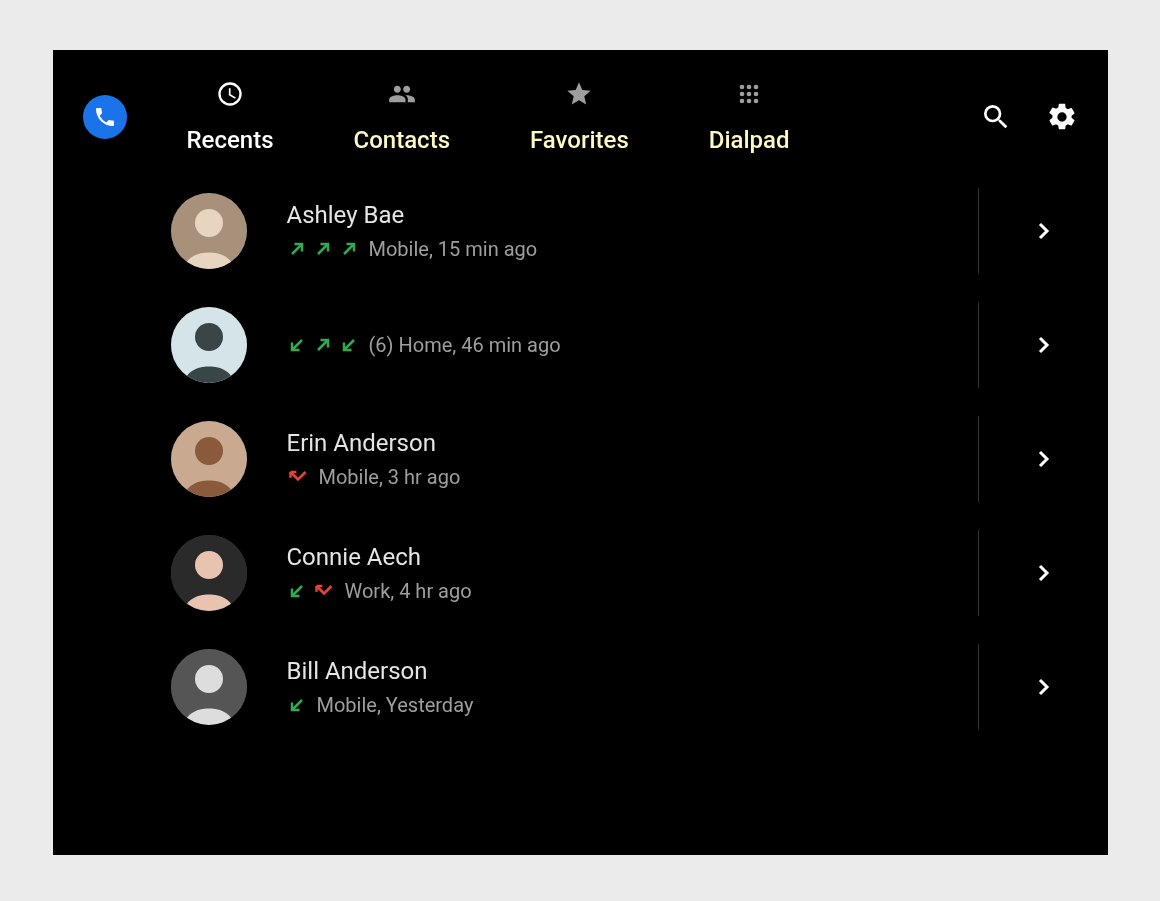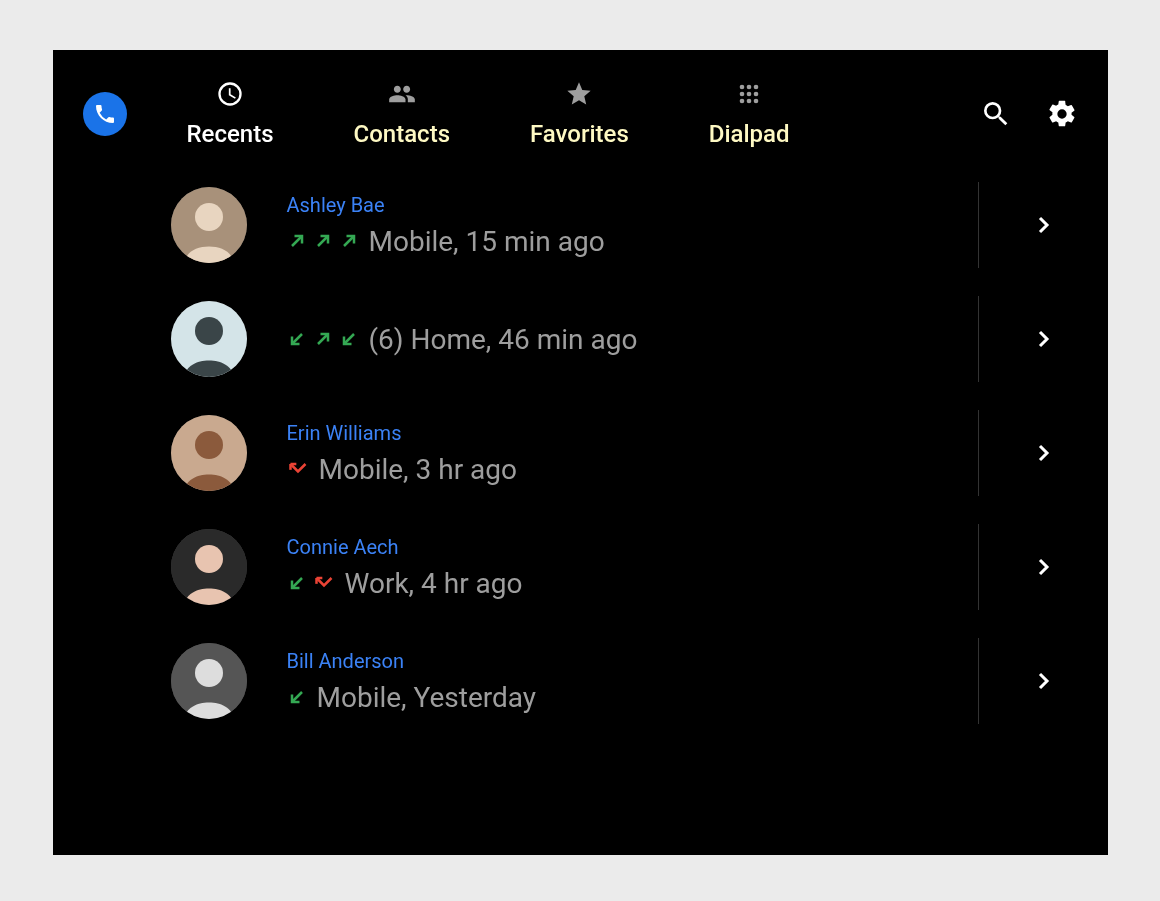--- a/index.html
+++ b/index.html
@@ -35,21 +35,21 @@
       margin-right: 60px;
     }
     .tabs {
       display: flex;
       gap: 80px;
     }
     .tab {
       display: flex;
       flex-direction: column;
       align-items: center;
-      gap: 12px;
+      gap: 18px;
       cursor: pointer;
     }
     .tab-label {
       font-size: 24px;
       font-weight: 500;
       color: #fef9c3;
     }
     .tab.active .tab-label { color: #fff; }
     .tab svg { fill: #9e9e9e; }
     .tab.active svg { fill: #fff; }
@@ -82,29 +82,29 @@
     }
     .avatar svg { width: 76px; height: 76px; }
     .row-main {
       margin-left: 40px;
       flex: 1;
       display: flex;
       flex-direction: column;
       gap: 8px;
     }
     .contact-name {
+      font-size: 24px;
+      font-weight: 400;
+      color: #e5e5e5;
+    }
+    .call-meta {
+      display: flex;
+      align-items: center;
+      gap: 10px;
       font-size: 20px;
-      font-weight: 400;
-      color: #3b82f6;
-    }
-    .call-meta {
-      display: flex;
-      align-items: center;
-      gap: 10px;
-      font-size: 28px;
       color: #9e9e9e;
     }
     .call-arrows { display: flex; gap: 6px; }
     .row-right {
       width: 130px;
       height: 86px;
       border-left: 1px solid #333;
       display: flex;
       align-items: center;
       justify-content: center;
@@ -239,21 +239,21 @@
       </div>
       <div class="call-row">
     <div class="avatar">
           <svg viewBox="0 0 76 76">
     <rect width="76" height="76" fill="#c9a98f"></rect>
     <circle cx="38" cy="30" r="14" fill="#8b5a3c"></circle>
     <path d="M14 76 C14 54 62 54 62 76 Z" fill="#8b5a3c"></path>
   </svg>
         </div>
     <div class="row-main">
-      <div class="contact-name">Erin Williams</div>
+      <div class="contact-name">Erin Anderson</div>
       <div class="call-meta">
         <span class="call-arrows">
           <svg width="22" height="20" viewBox="0 0 24 24" fill="none" stroke="#ea4335" stroke-width="3">
                 <path d="M3 6 L12 15 L21 6"></path>
                 <path d="M3 6 V13"></path>
                 <path d="M3 6 H10"></path>
               </svg>
         </span>
         <span><span></span><span>Mobile, 3 hr ago</span></span>
       </div>

